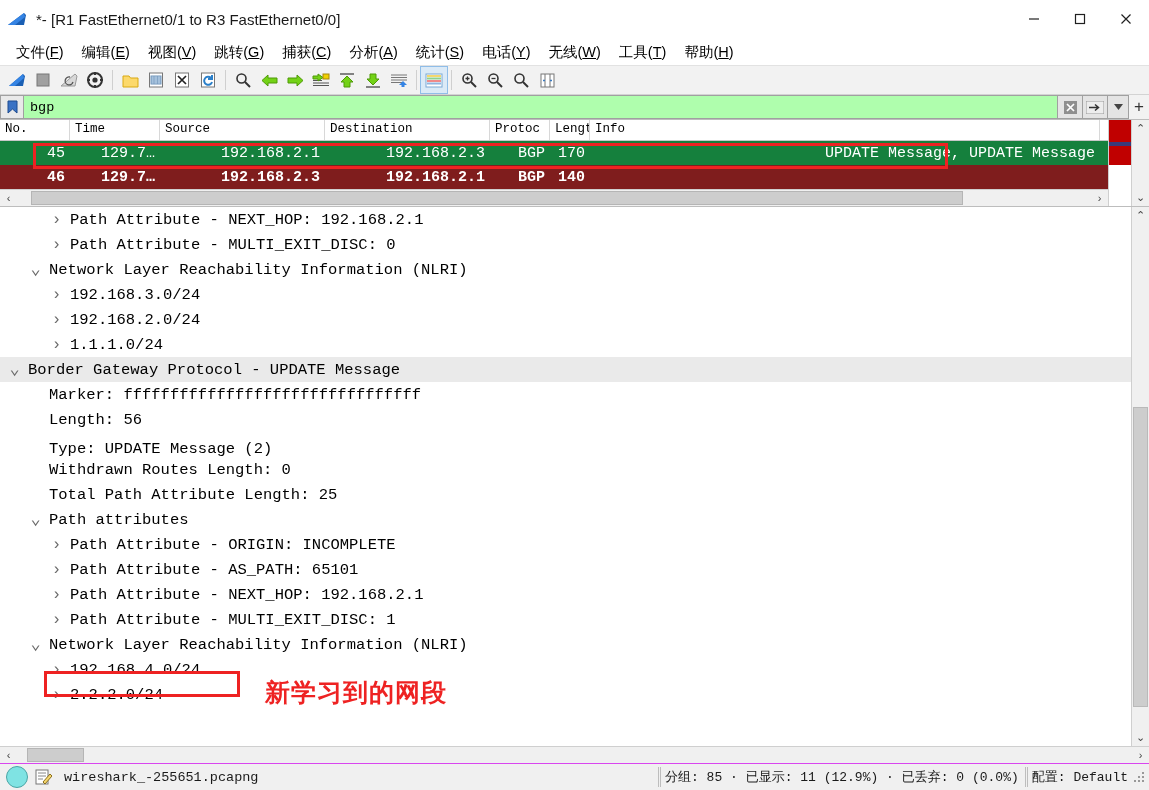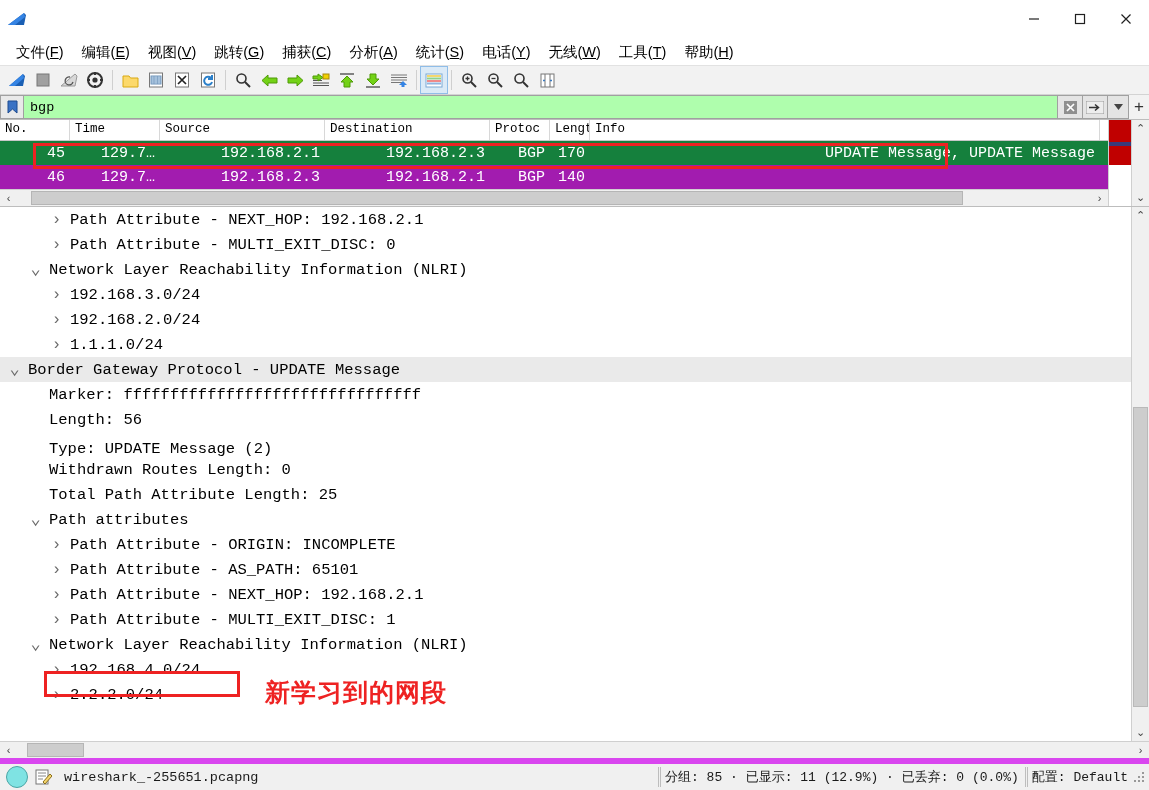--- a/index.html
+++ b/index.html
@@ -44,42 +44,42 @@
   .f-plus{width:20px;display:flex;align-items:center;justify-content:center;background:#f2f2f2;font-size:17px;color:#333;}
 
   
   .packetlist{flex:0 0 auto;height:86px;display:flex;background:#fff;border-bottom:1px solid #bdbdbd;position:relative;}
   .pl-main{flex:1 1 auto;display:flex;flex-direction:column;overflow:hidden;position:relative;}
   .pl-head{height:21px;background:#fff;display:flex;border-bottom:1px solid #c8c8c8;font-family:"Liberation Mono",monospace;font-size:12.5px;}
   .pl-head .c{padding:2px 0 0 5px;border-right:1px solid #d8d8d8;overflow:hidden;white-space:nowrap;box-sizing:border-box;}
   .pl-rows{flex:1 1 auto;position:relative;background:#fff;}
   .pl-row{height:24px;display:flex;font-family:"Liberation Mono",monospace;font-size:15px;color:#ffffff;align-items:center;}
   .pl-row.sel{background:#15803d;}
-  .pl-row.norm{background:#a21caf;}
+  .pl-row.norm{background:#7f1d1d;font-weight:bold;}
   .pl-row .c{padding:0 5px;box-sizing:border-box;white-space:nowrap;overflow:hidden;text-align:right;}
   .pl-row .c.r{text-align:right;}
   .pl-map{width:22px;background:#ffffff;border-left:1px solid #cfcfcf;position:relative;}
   .pl-sb{width:17px;background:#f0f0f0;border-left:1px solid #cfcfcf;display:flex;flex-direction:column;justify-content:space-between;align-items:center;}
   .arrowbtn{width:17px;height:17px;display:flex;align-items:center;justify-content:center;color:#444;font-size:11px;}
   .pl-hsb{height:16px;background:#f0f0f0;border-top:1px solid #cfcfcf;display:flex;align-items:center;}
   .hs-thumb{height:12px;background:#cdcdcd;border:1px solid #b5b5b5;}
 
   
   .detail{flex:1 1 auto;display:flex;background:#fff;overflow:hidden;position:relative;}
   .dt-main{flex:1 1 auto;position:relative;overflow:hidden;font-family:"Liberation Mono",monospace;font-size:15.5px;color:#000;}
   .dt-row{height:25px;display:flex;align-items:center;white-space:nowrap;}
   .dt-row.hl{background:#eaeaea;}
   .tw{width:17px;display:inline-flex;align-items:center;justify-content:center;color:#6b6b6b;font-size:12px;flex:0 0 auto;}
   .tw.none{color:transparent;}
   .dt-sb{width:17px;background:#f0f0f0;border-left:1px solid #cfcfcf;display:flex;flex-direction:column;align-items:center;position:relative;}
   .dt-thumb{position:absolute;left:1px;width:15px;background:#cdcdcd;border:1px solid #b9b9b9;box-sizing:border-box;}
   .dt-hsb{height:16px;background:#f0f0f0;border-top:1px solid #cfcfcf;display:flex;align-items:center;flex:0 0 auto;}
 
   
-  .statusbar{height:26px;background:#f0f0f0;border-top:6px solid #d946ef;display:flex;align-items:center;flex:0 0 auto;
+  .statusbar{height:26px;background:#f0f0f0;border-top:1px solid #d946ef;display:flex;align-items:center;flex:0 0 auto;
              font-family:"Liberation Mono",monospace;font-size:13px;color:#1a1a1a;}
   .sb-exp{width:20px;height:20px;margin-left:6px;border-radius:50%;background:#7fe3e3;border:1px solid #4aa5a5;}
   .sb-note{margin-left:6px;width:18px;height:18px;}
   .sb-file{margin-left:12px;font-size:13.5px;white-space:nowrap;}
   .sb-sep{width:1px;height:20px;background:#bdbdbd;margin:0 4px;}
   .sb-stats{display:flex;align-items:center;white-space:nowrap;}
   .sb-grip{width:14px;height:14px;margin-right:3px;margin-left:4px;}
 
   
   .anno-box{position:absolute;border:3px solid #ee2222;box-sizing:border-box;pointer-events:none;}
@@ -91,20 +91,21 @@
 
 <div class="app">
 
   <div class="titlebar">
     <div class="tb-icon">
       <svg class="shark" viewBox="0 0 20 14">
           <path d="M1 13 L17 1 L19 3 L17 13 Z" fill="#1a5fb4"></path>
           <path d="M1 13 L17 1 L18 5 L8 13 Z" fill="#3584e4"></path>
         </svg>
     </div>
+    <div class="tb-title">*- [R1 FastEthernet0/1 to R3 FastEthernet0/0]</div>
     <div class="tb-spacer"></div>
     <div class="wbtn">
       <svg width="12" height="12" viewBox="0 0 12 12">
           <path d="M1 6 H11" stroke="currentColor" stroke-width="1.2"></path>
         </svg>
     </div>
     <div class="wbtn">
       <svg width="12" height="12" viewBox="0 0 12 12">
           <rect x="1.5" y="1.5" width="9" height="9" fill="none" stroke="currentColor" stroke-width="1.2"></rect>
         </svg>

